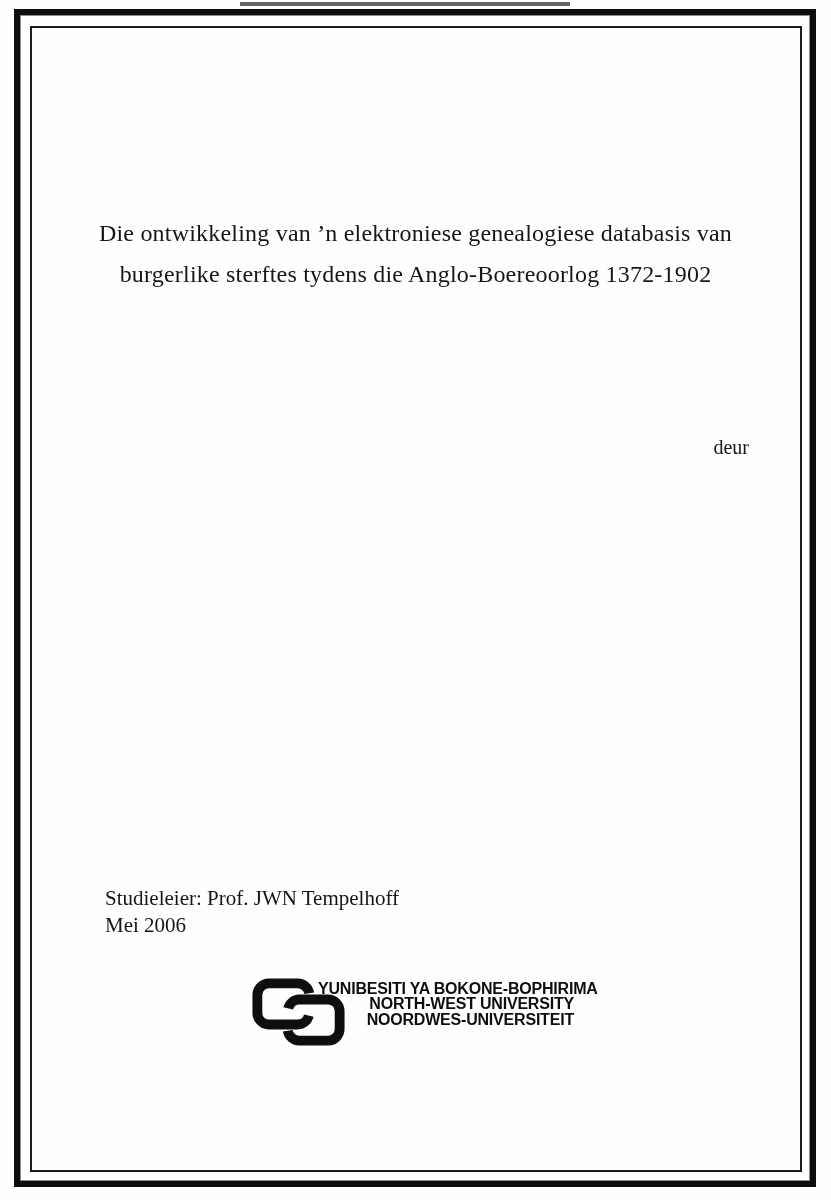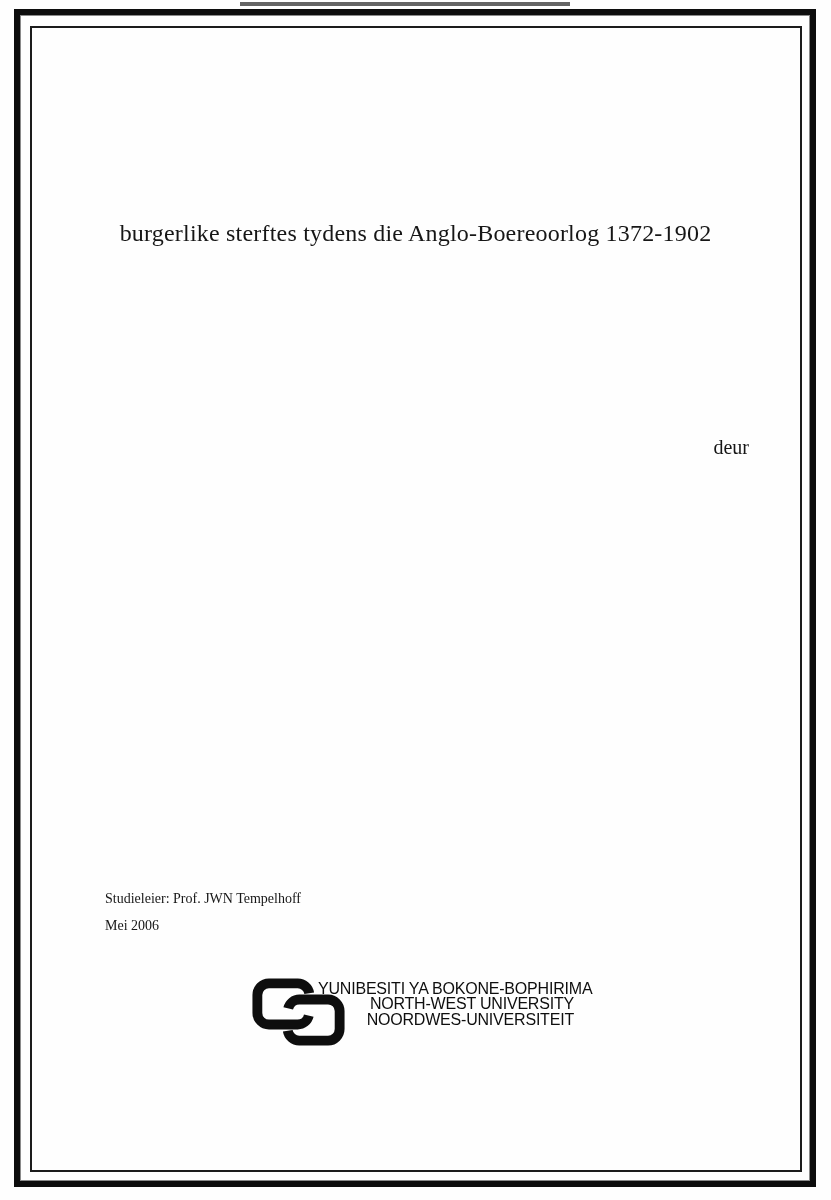--- a/index.html
+++ b/index.html
@@ -55,48 +55,49 @@
     position: absolute; left: 100px; top: 661px; width: 638px;
     font-size: 19px; line-height: 26px;
   }
   .statement .justified {
     text-align: justify;
     text-align-last: justify;
   }
   .it { font-style: italic; }
   .supervisor-block {
     position: absolute; left: 105px; top: 885px;
-    font-size: 14px; line-height: 27px;
+    font-size: 21px; line-height: 27px;
   }
   .logo-block { position: absolute; left: 0; top: 0; }
   .logo-mark {
     position: absolute; left: 252px; top: 978px;
     width: 93px; height: 68px;
   }
   .logo-text {
     position: absolute; left: 318px; top: 981px; width: 256px;
     text-align: right;
     font-family: "Liberation Sans", sans-serif;
-    font-weight: 400;
+    font-weight: 700;
     font-size: 16px; line-height: 15.4px;
     letter-spacing: -0.2px;
     color: #0e0e0e;
     white-space: nowrap;
   }
 </style>
 </head>
 <body>
 
 <div class="sheet">
 
   <div class="scan-speck-top"></div>
   <div class="frame-outer"></div>
   <div class="frame-inner"></div>
 
   <div class="title-block">
+    <div>Die ontwikkeling van ’n elektroniese genealogiese databasis van</div>
     <div>burgerlike sterftes tydens die Anglo-Boereoorlog 1372-1902</div>
   </div>
 
   <div class="byline">deur</div>
 
 
 
   <div class="supervisor-block">
     <div>Studieleier: Prof. JWN Tempelhoff</div>
     <div>Mei 2006</div>

